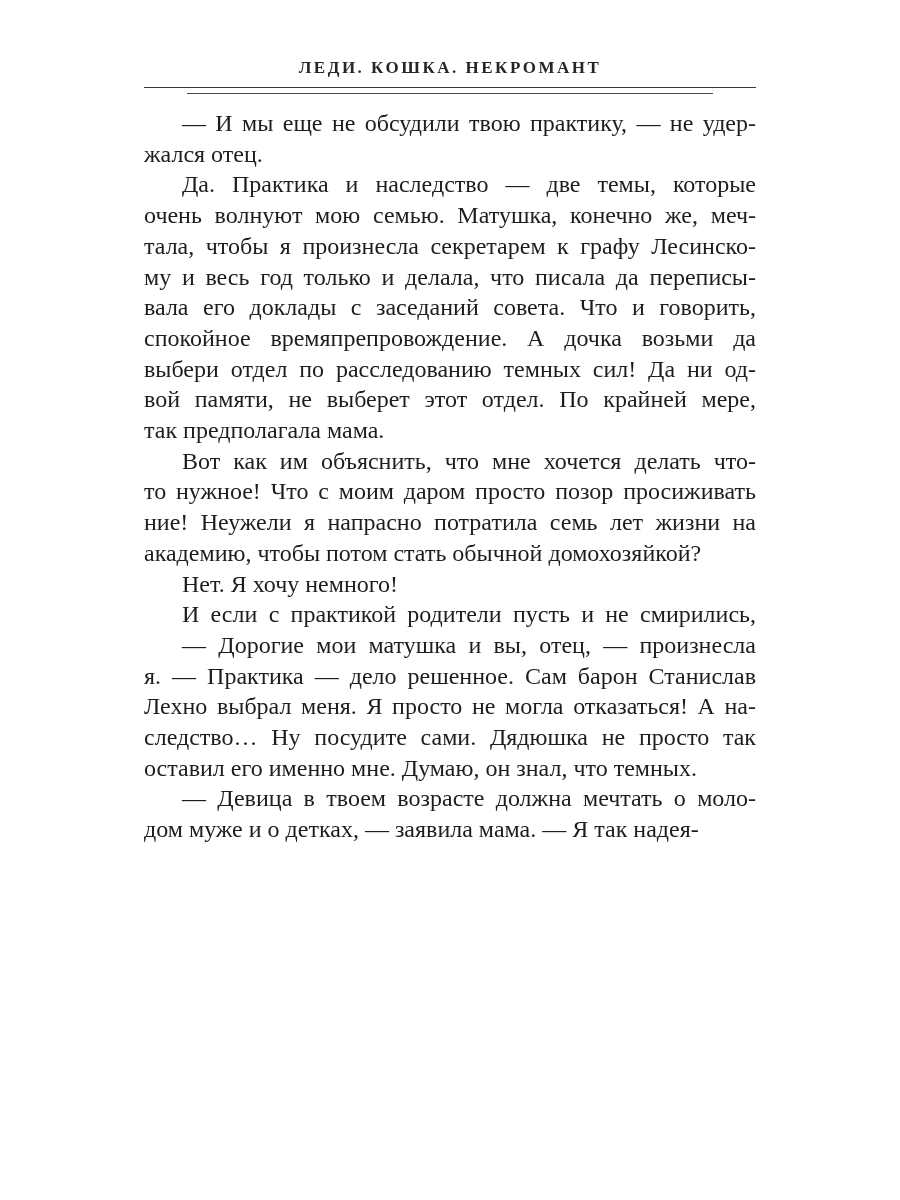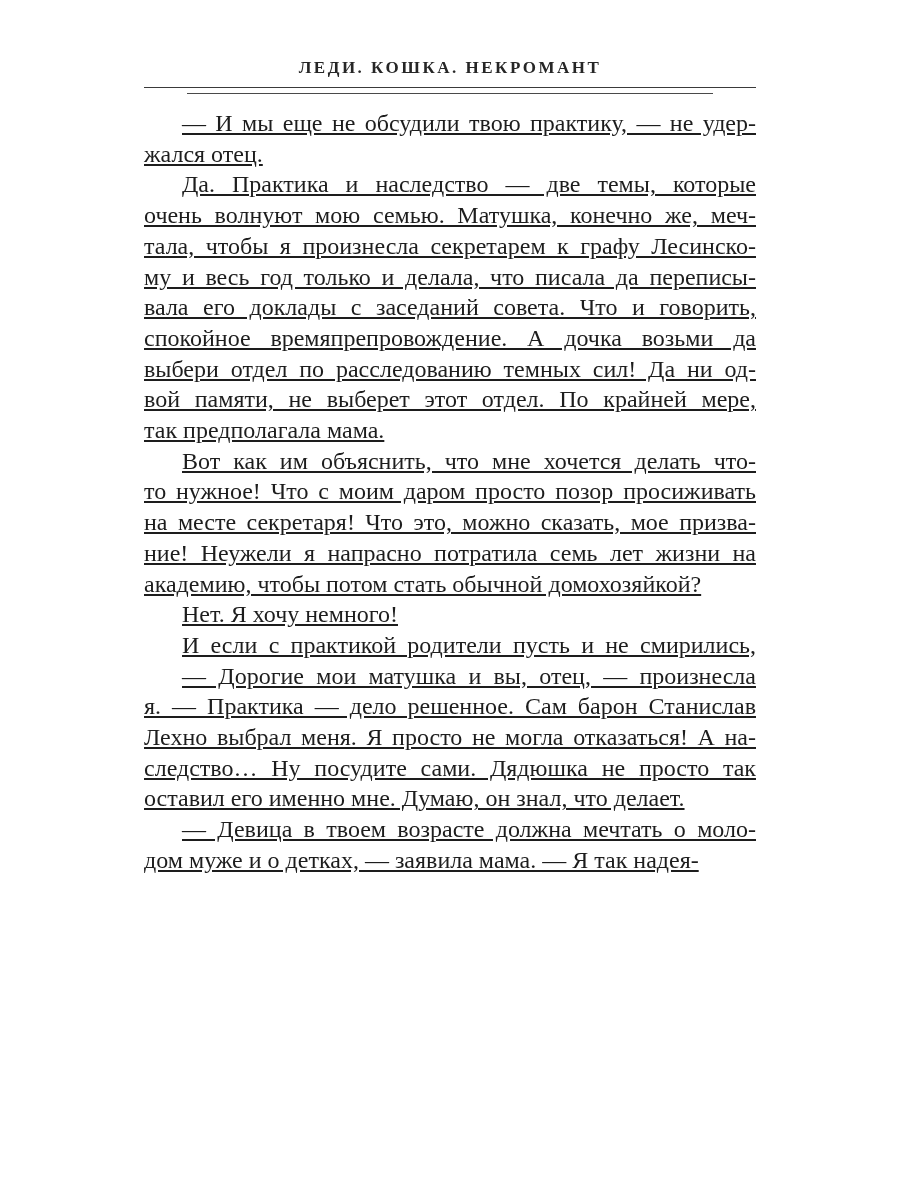--- a/index.html
+++ b/index.html
@@ -45,21 +45,20 @@
     font-size: 24px;
     line-height: 30.7px;
   }
   .paragraph {
     margin: 0;
   }
   .line {
     text-align: justify;
     text-align-last: justify;
     white-space: normal;
-    text-decoration: underline;
   }
   .line.last {
     text-align-last: left;
   }
   .line.first {
     text-indent: 38px;
   }
   .page-number {
     position: absolute;
     top: 1090px;
@@ -94,36 +93,35 @@
         <div class="line">му и весь год только и делала, что писала да переписы-</div>
         <div class="line">вала его доклады с заседаний совета. Что и говорить,</div>
         <div class="line">спокойное времяпрепровождение. А дочка возьми да</div>
         <div class="line">выбери отдел по расследованию темных сил! Да ни од-</div>
         <div class="line">вой памяти, не выберет этот отдел. По крайней мере,</div>
         <div class="line last">так предполагала мама.</div>
       </div>
       <div class="paragraph">
         <div class="line first">Вот как им объяснить, что мне хочется делать что-</div>
         <div class="line">то нужное! Что с моим даром просто позор просиживать</div>
-        <div class="line">на месте секретаря! Что это, можно сказать, мое призва-</div>
         <div class="line">ние! Неужели я напрасно потратила семь лет жизни на</div>
         <div class="line last">академию, чтобы потом стать обычной домохозяйкой?</div>
       </div>
       <div class="paragraph">
         <div class="line first last">Нет. Я хочу немного!</div>
       </div>
       <div class="paragraph">
         <div class="line first">И если с практикой родители пусть и не смирились,</div>
       </div>
       <div class="paragraph">
         <div class="line first">— Дорогие мои матушка и вы, отец, — произнесла</div>
         <div class="line">я. — Практика — дело решенное. Сам барон Станислав</div>
         <div class="line">Лехно выбрал меня. Я просто не могла отказаться! А на-</div>
         <div class="line">следство… Ну посудите сами. Дядюшка не просто так</div>
-        <div class="line last">оставил его именно мне. Думаю, он знал, что делает.</div>
+        <div class="line last">оставил его именно мне. Думаю, он знал, что темных.</div>
       </div>
       <div class="paragraph">
         <div class="line first">— Девица в твоем возрасте должна мечтать о моло-</div>
         <div class="line last">дом муже и о детках, — заявила мама. — Я так надея-</div>
       </div>
     </div>
 
   <div class="page-number">7</div>
 
 </div>

